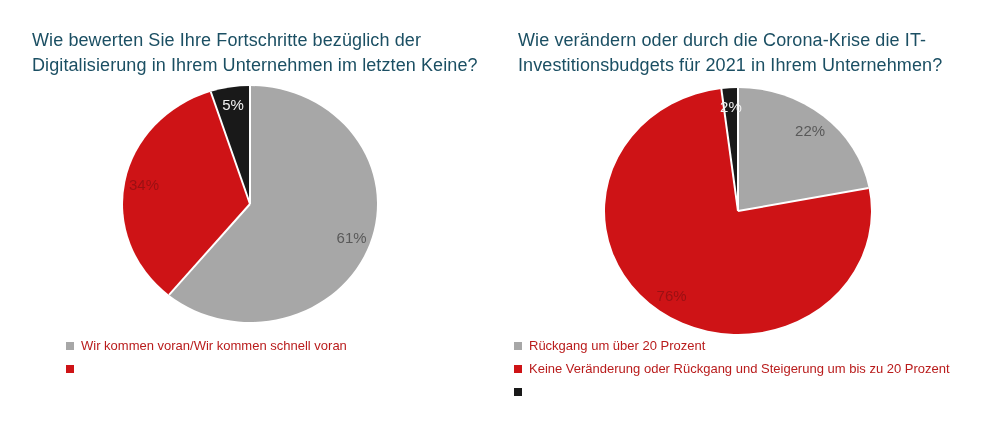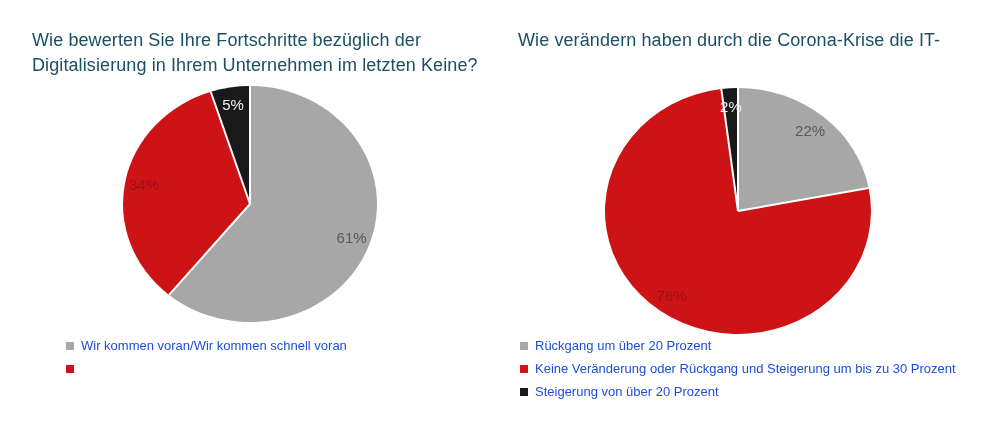--- a/index.html
+++ b/index.html
@@ -49,28 +49,28 @@
   }
 
   .legend {
     position: absolute;
     top: 334px;
     margin: 0;
     padding: 0;
     list-style: none;
   }
   .panel-left  .legend { left: 66px; }
-  .panel-right .legend { left: 20px; }
+  .panel-right .legend { left: 14px; }
 
   .legend-item {
     display: flex;
     align-items: center;
     height: 23px;
     font-size: 13px;
-    color: #1d4ed8;
+    color: #b91c1c;
     white-space: nowrap;
   }
   .legend-swatch {
     flex: 0 0 auto;
     width: 8px;
     height: 8px;
     margin-right: 7px;
     display: inline-block;
   }
 </style>
@@ -105,21 +105,22 @@
         <span class="legend-label">Wir kommen voran/Wir kommen schnell voran</span>
       </li>
       <li class="legend-item">
         <span class="legend-swatch" style="background: rgb(206, 19, 22);"></span>
       </li>
     </ul>
   </section>
 
   <section class="panel panel-right">
     <h2 class="chart-title">
-      <span class="tline">Wie verändern haben durch die Corona-Krise die IT-</span>
+      <span class="tline">Wie verändern oder durch die Corona-Krise die IT-</span>
+      <span class="tline">Investitionsbudgets für 2021 in Ihrem Unternehmen?</span>
     </h2>
 
     <div class="pie-wrap pie-wrap-1">
         <svg width="292" height="256" viewBox="0 0 292 256">
           <path d="M 145 127 L 145.00 4.00 A 133 123 0 0 1 275.64 103.95 Z" fill="#A7A7A7"></path>
           <path d="M 145 127 L 275.64 103.95 A 133 123 0 1 1 128.33 4.97 Z" fill="#CE1316"></path>
           <path d="M 145 127 L 128.33 4.97 A 133 123 0 0 1 145.00 4.00 Z" fill="#191919"></path>
           <line x1="145" y1="127" x2="145.00" y2="4.00" stroke="#FFFFFF" stroke-width="2"></line>
           <line x1="145" y1="127" x2="275.64" y2="103.95" stroke="#FFFFFF" stroke-width="2"></line>
           <line x1="145" y1="127" x2="128.33" y2="4.97" stroke="#FFFFFF" stroke-width="2"></line>
@@ -129,22 +130,21 @@
         </svg>
       </div>
 
     <ul class="legend">
       <li class="legend-item">
         <span class="legend-swatch" style="background: rgb(167, 167, 167);"></span>
         <span class="legend-label">Rückgang um über 20 Prozent</span>
       </li>
       <li class="legend-item">
         <span class="legend-swatch" style="background: rgb(206, 19, 22);"></span>
-        <span class="legend-label">Keine Veränderung oder Rückgang und Steigerung um bis zu 30 Prozent</span>
+        <span class="legend-label">Keine Veränderung oder Rückgang und Steigerung um bis zu 20 Prozent</span>
       </li>
       <li class="legend-item">
         <span class="legend-swatch" style="background: rgb(25, 25, 25);"></span>
-        <span class="legend-label">Steigerung von über 20 Prozent</span>
       </li>
     </ul>
   </section>
 
 </div>
 
 </body></html>

